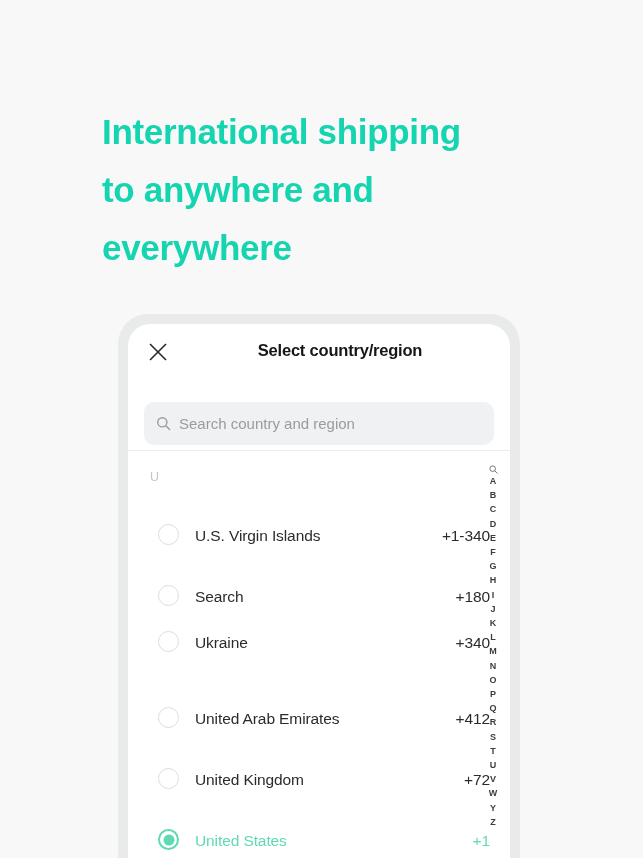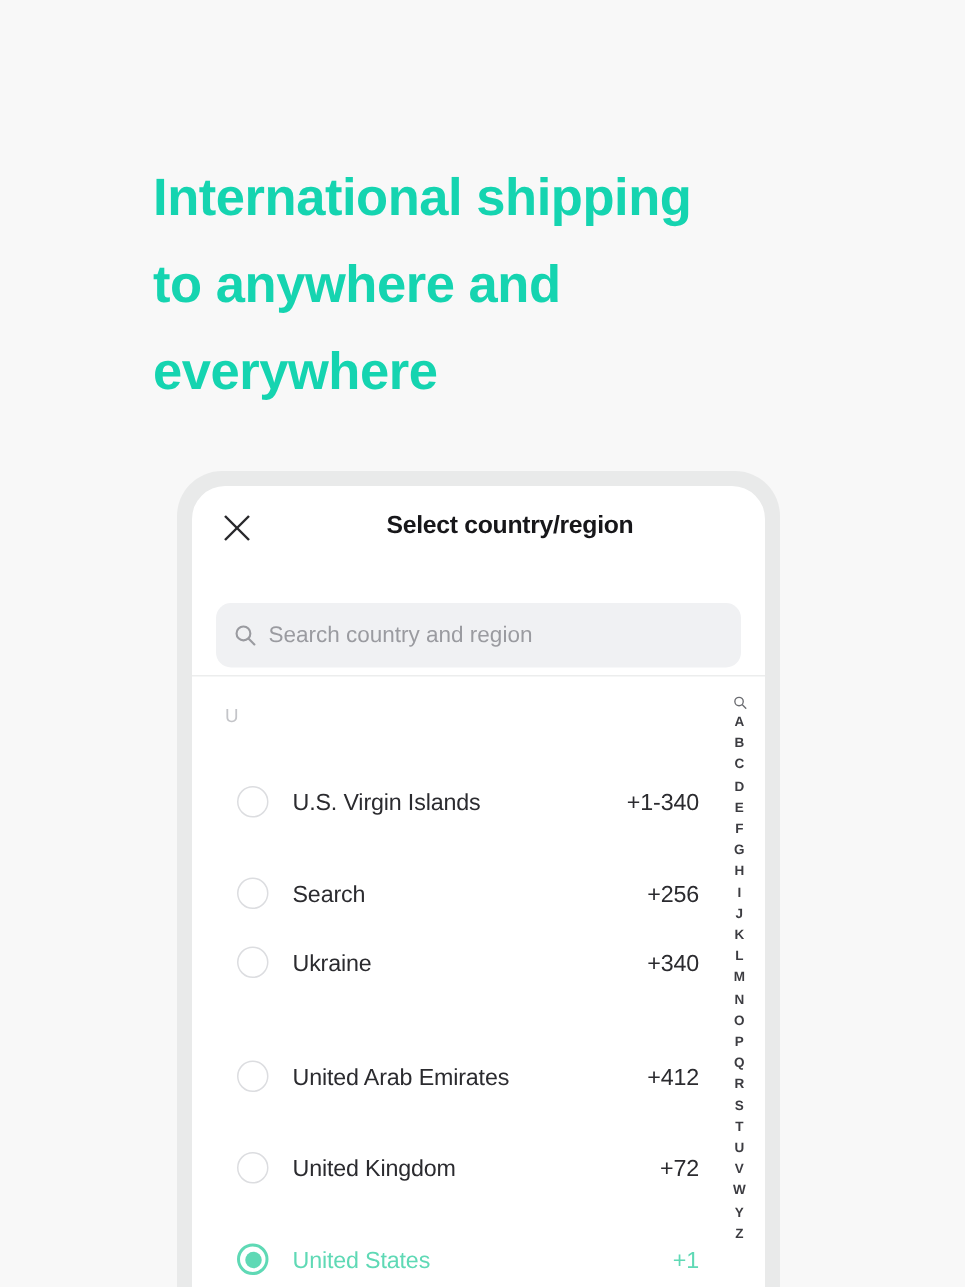--- a/index.html
+++ b/index.html
@@ -171,21 +171,21 @@
     background: #5fd9b5;
   }
   .row-name {
     margin-left: 16px;
     font-size: 15.5px;
     color: #2b2b2f;
     letter-spacing: -0.1px;
   }
   .row-code {
     margin-left: auto;
-    margin-right: 44px;
+    margin-right: 20px;
     font-size: 15.5px;
     color: #2b2b2f;
     letter-spacing: -0.1px;
   }
   .row.selected .row-name,
   .row.selected .row-code { color: #5fd9b5; }
 
   
   .alpha-index {
     position: absolute;
@@ -250,21 +250,21 @@
 
       <div class="row" style="top:33px">
         <span class="radio"></span>
         <span class="row-name">U.S. Virgin Islands</span>
         <span class="row-code">+1-340</span>
       </div>
 
       <div class="row" style="top:94px">
         <span class="radio"></span>
         <span class="row-name">Search</span>
-        <span class="row-code">+256</span>
+        <span class="row-code">+180</span>
       </div>
 
       <div class="row" style="top:140px">
         <span class="radio"></span>
         <span class="row-name">Ukraine</span>
         <span class="row-code">+340</span>
       </div>
 
       <div class="row" style="top:216px">
         <span class="radio"></span>

